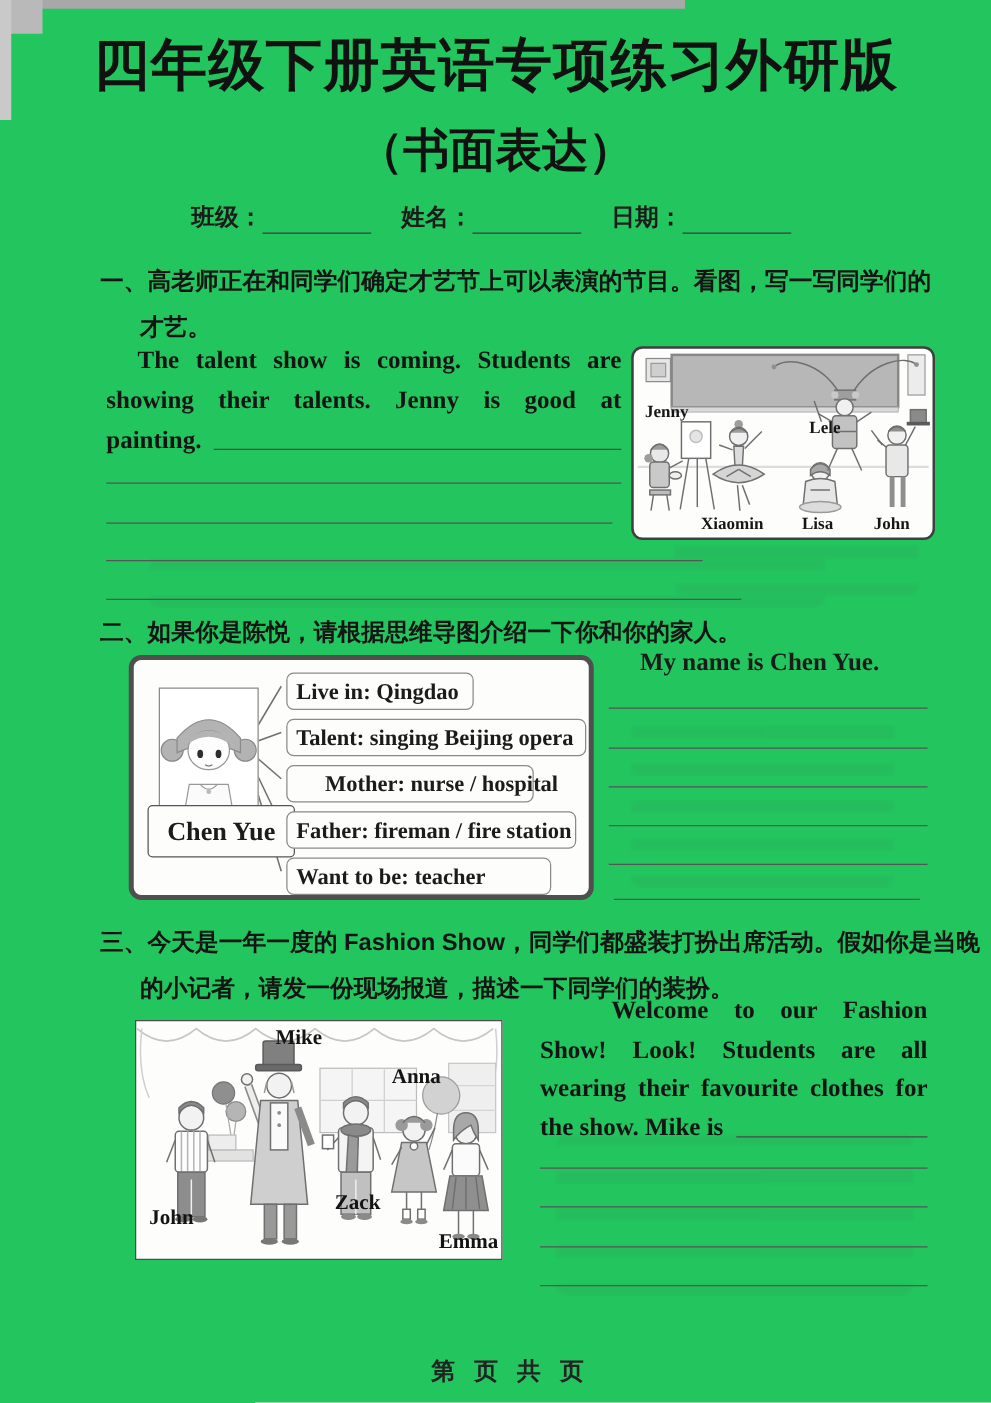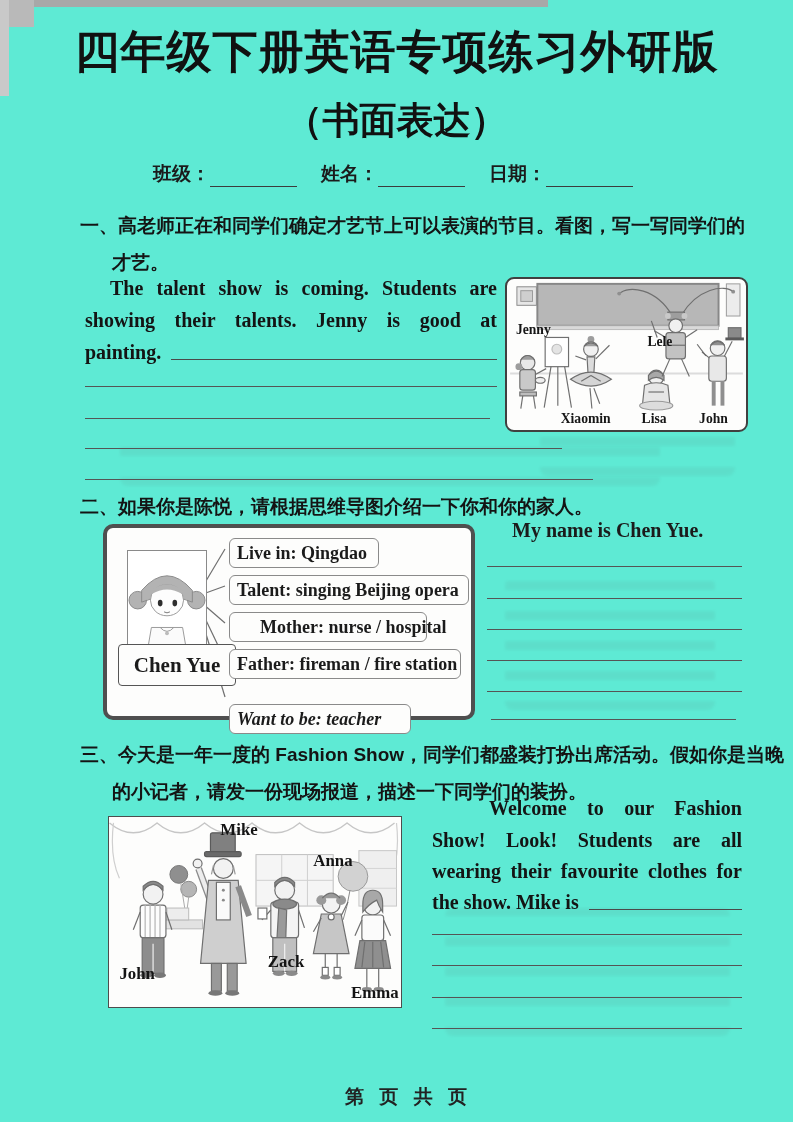--- a/index.html
+++ b/index.html
@@ -1,16 +1,16 @@
 <!DOCTYPE html>
 <html><head>
 <meta charset="utf-8">
 <style>
   html,body{margin:0;padding:0;background:#e9e9e9;}
-  .page{position:relative;width:793px;height:1122px;margin:0 auto;background:#5eead4;overflow:hidden;
+  .page{position:relative;width:793px;height:1122px;margin:0 auto;background:#22c55e;overflow:hidden;
         font-family:"Liberation Serif","DejaVu Serif",serif;color:#1b1b1b;}
   
   .scan-top{position:absolute;left:0;top:0;width:548px;height:7px;background:#a8a8a8;}
   .scan-corner{position:absolute;left:0;top:0;width:34px;height:27px;background:#b9b9b9;}
   .scan-left{position:absolute;left:0;top:0;width:9px;height:96px;background:#c9c9c9;}
   
   .smudge{position:absolute;opacity:.07;filter:blur(1.4px);border-radius:8px;
           background:repeating-linear-gradient(0deg,#555 0 9px,transparent 9px 30px);}
   .sm1{left:540px;top:392px;width:195px;height:84px;}
   .sm2{left:120px;top:438px;width:540px;height:48px;}
@@ -76,21 +76,21 @@
   .mm-name{position:absolute;left:11px;top:116px;width:118px;height:42px;
            border:1.6px solid #555;border-radius:4px;background:#fdfdfc;
            font-size:21px;font-weight:700;text-align:center;line-height:40px;box-sizing:border-box;}
   .mm-item{position:absolute;left:122px;height:30px;border:1.3px solid #8a8a8a;border-radius:6px;
            background:#fdfdfc;font-size:18px;font-weight:700;line-height:28px;
            padding:0 7px;white-space:nowrap;box-sizing:border-box;}
   .mi0{top:10px;width:150px;}
   .mi1{top:47px;width:240px;}
   .mi2{top:84px;width:198px;padding-left:30px;}
   .mi3{top:121px;width:232px;}
-  .mi4{top:176px;width:182px;font-style:italic;}
+  .mi4{top:158px;width:212px;}
 
   .s2-first{position:absolute;left:512px;top:519px;font-size:20px;font-weight:700;white-space:nowrap;}
 
   .footer{position:absolute;top:1084px;left:0;width:793px;text-align:center;
           font-size:19px;letter-spacing:5px;color:#222;margin-left:12px;}
 </style>
 </head>
 <body>
 
 <div class="page">

